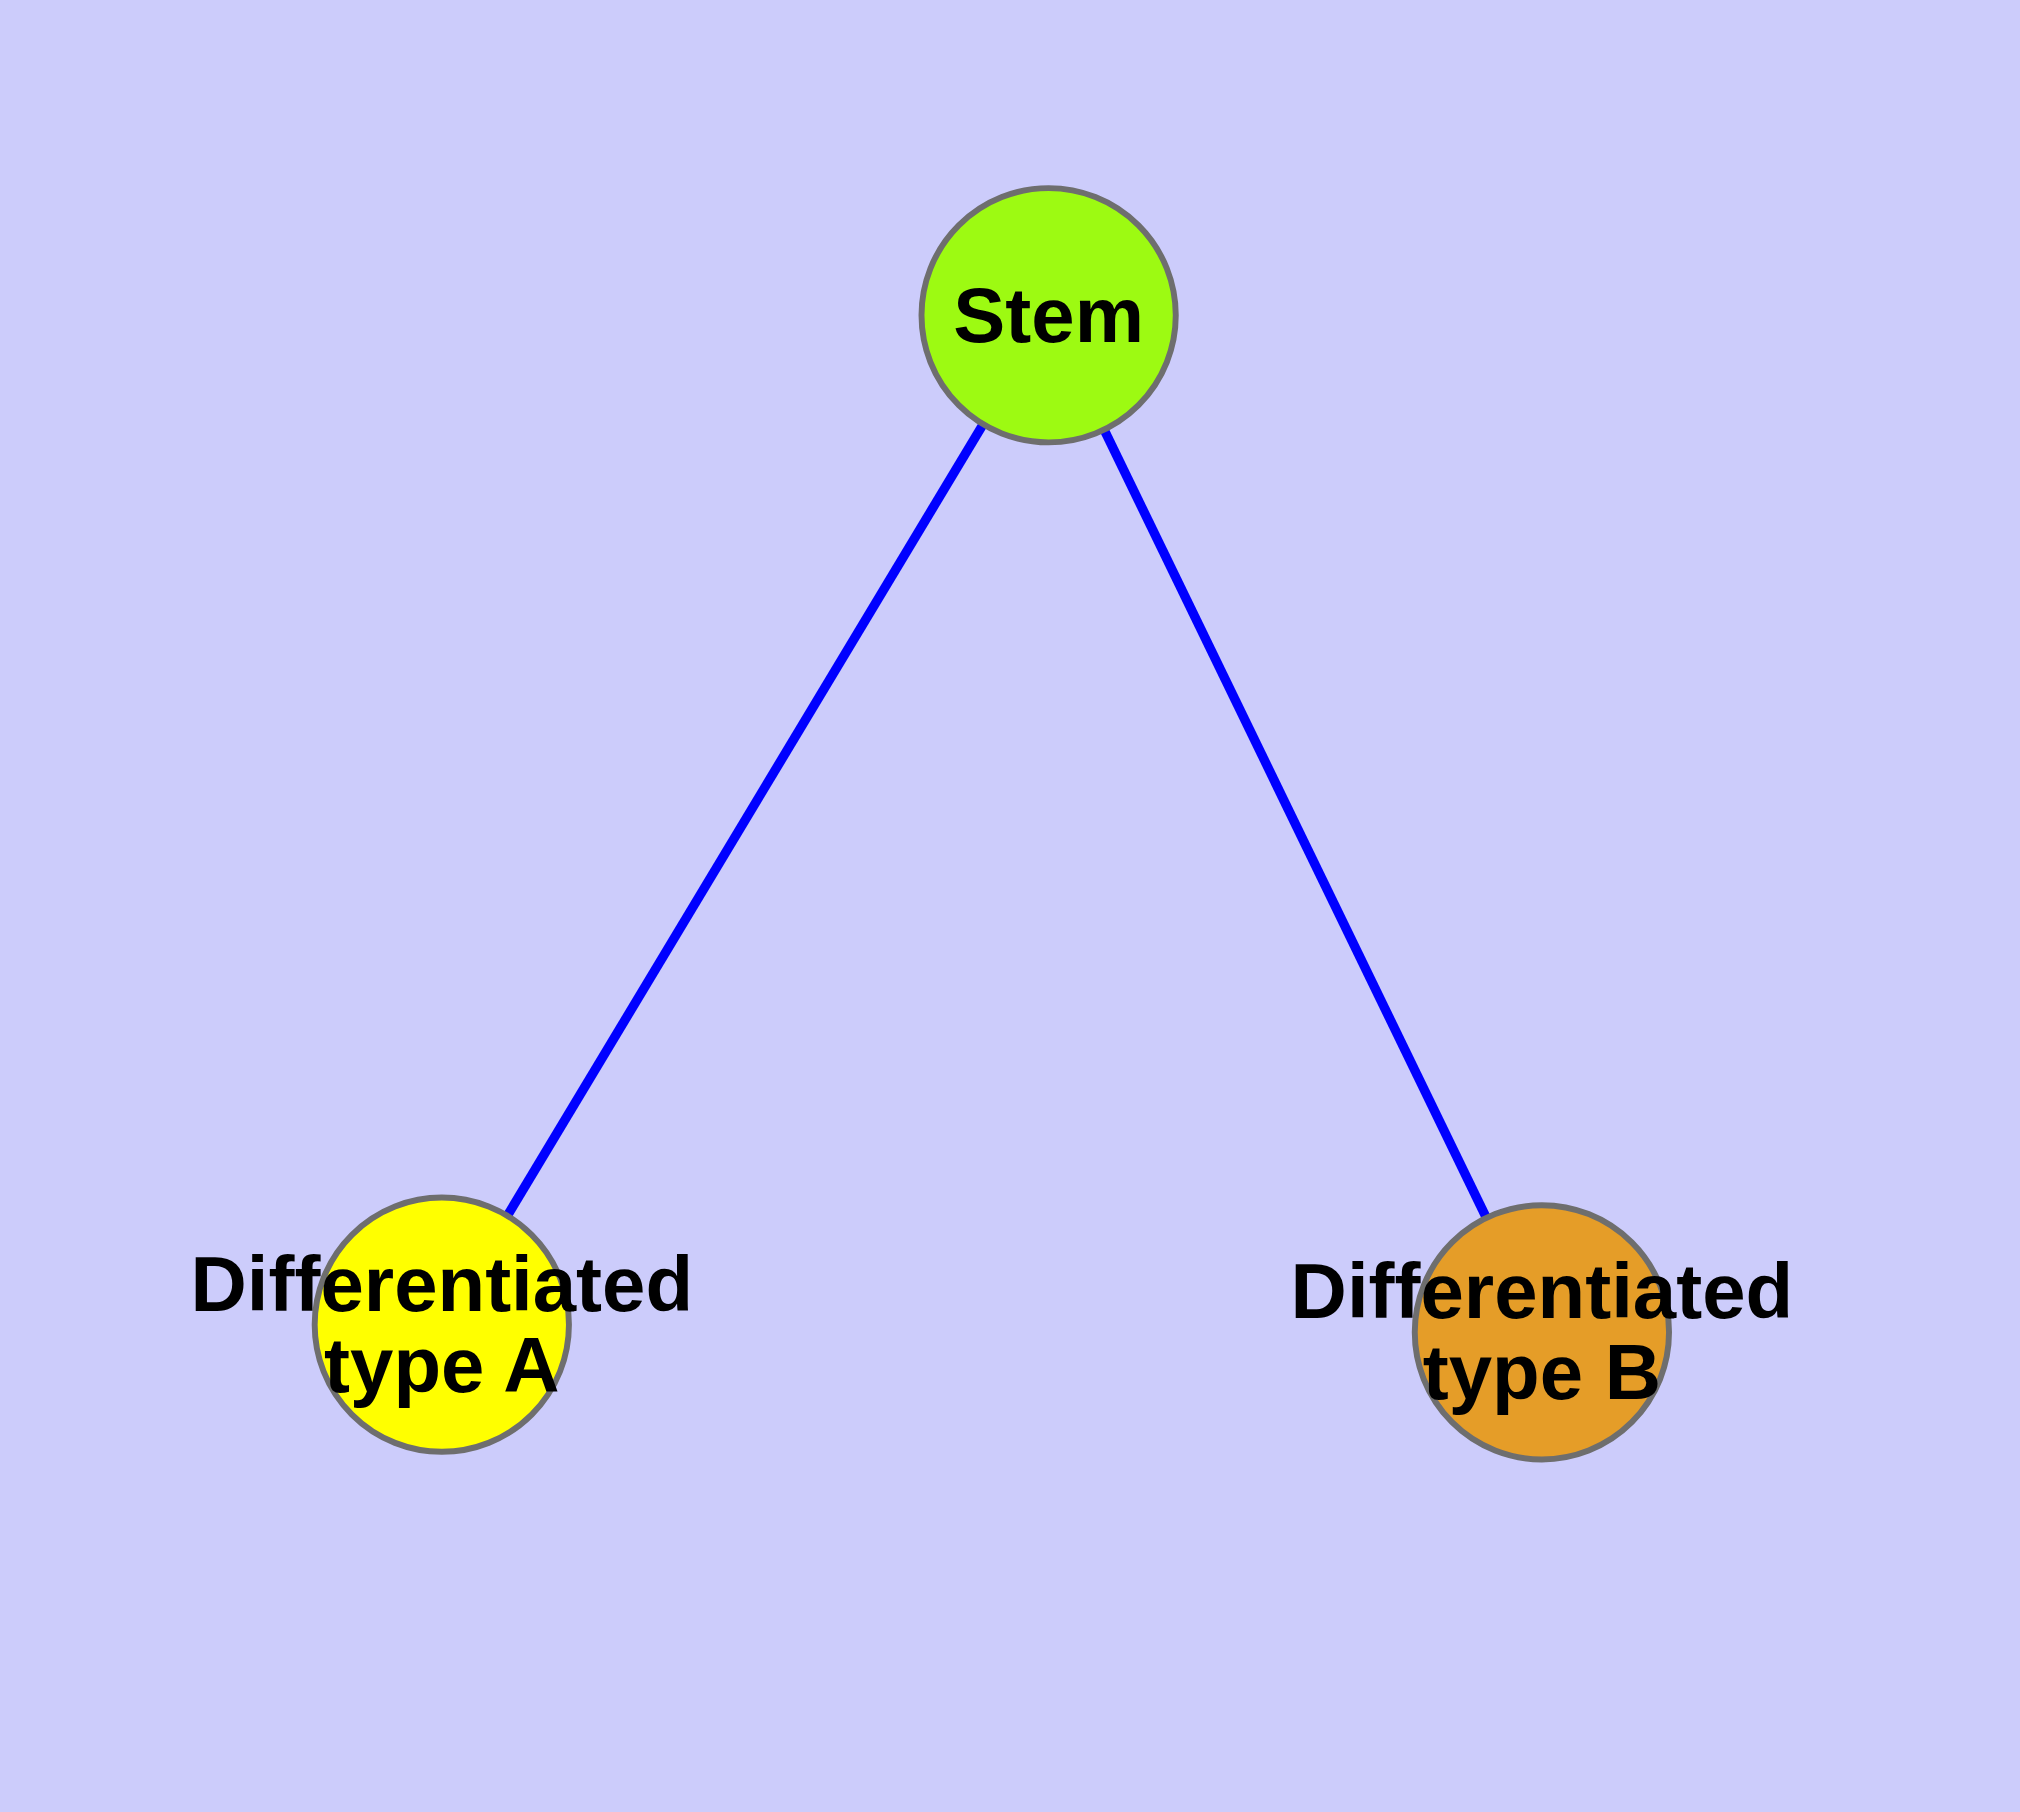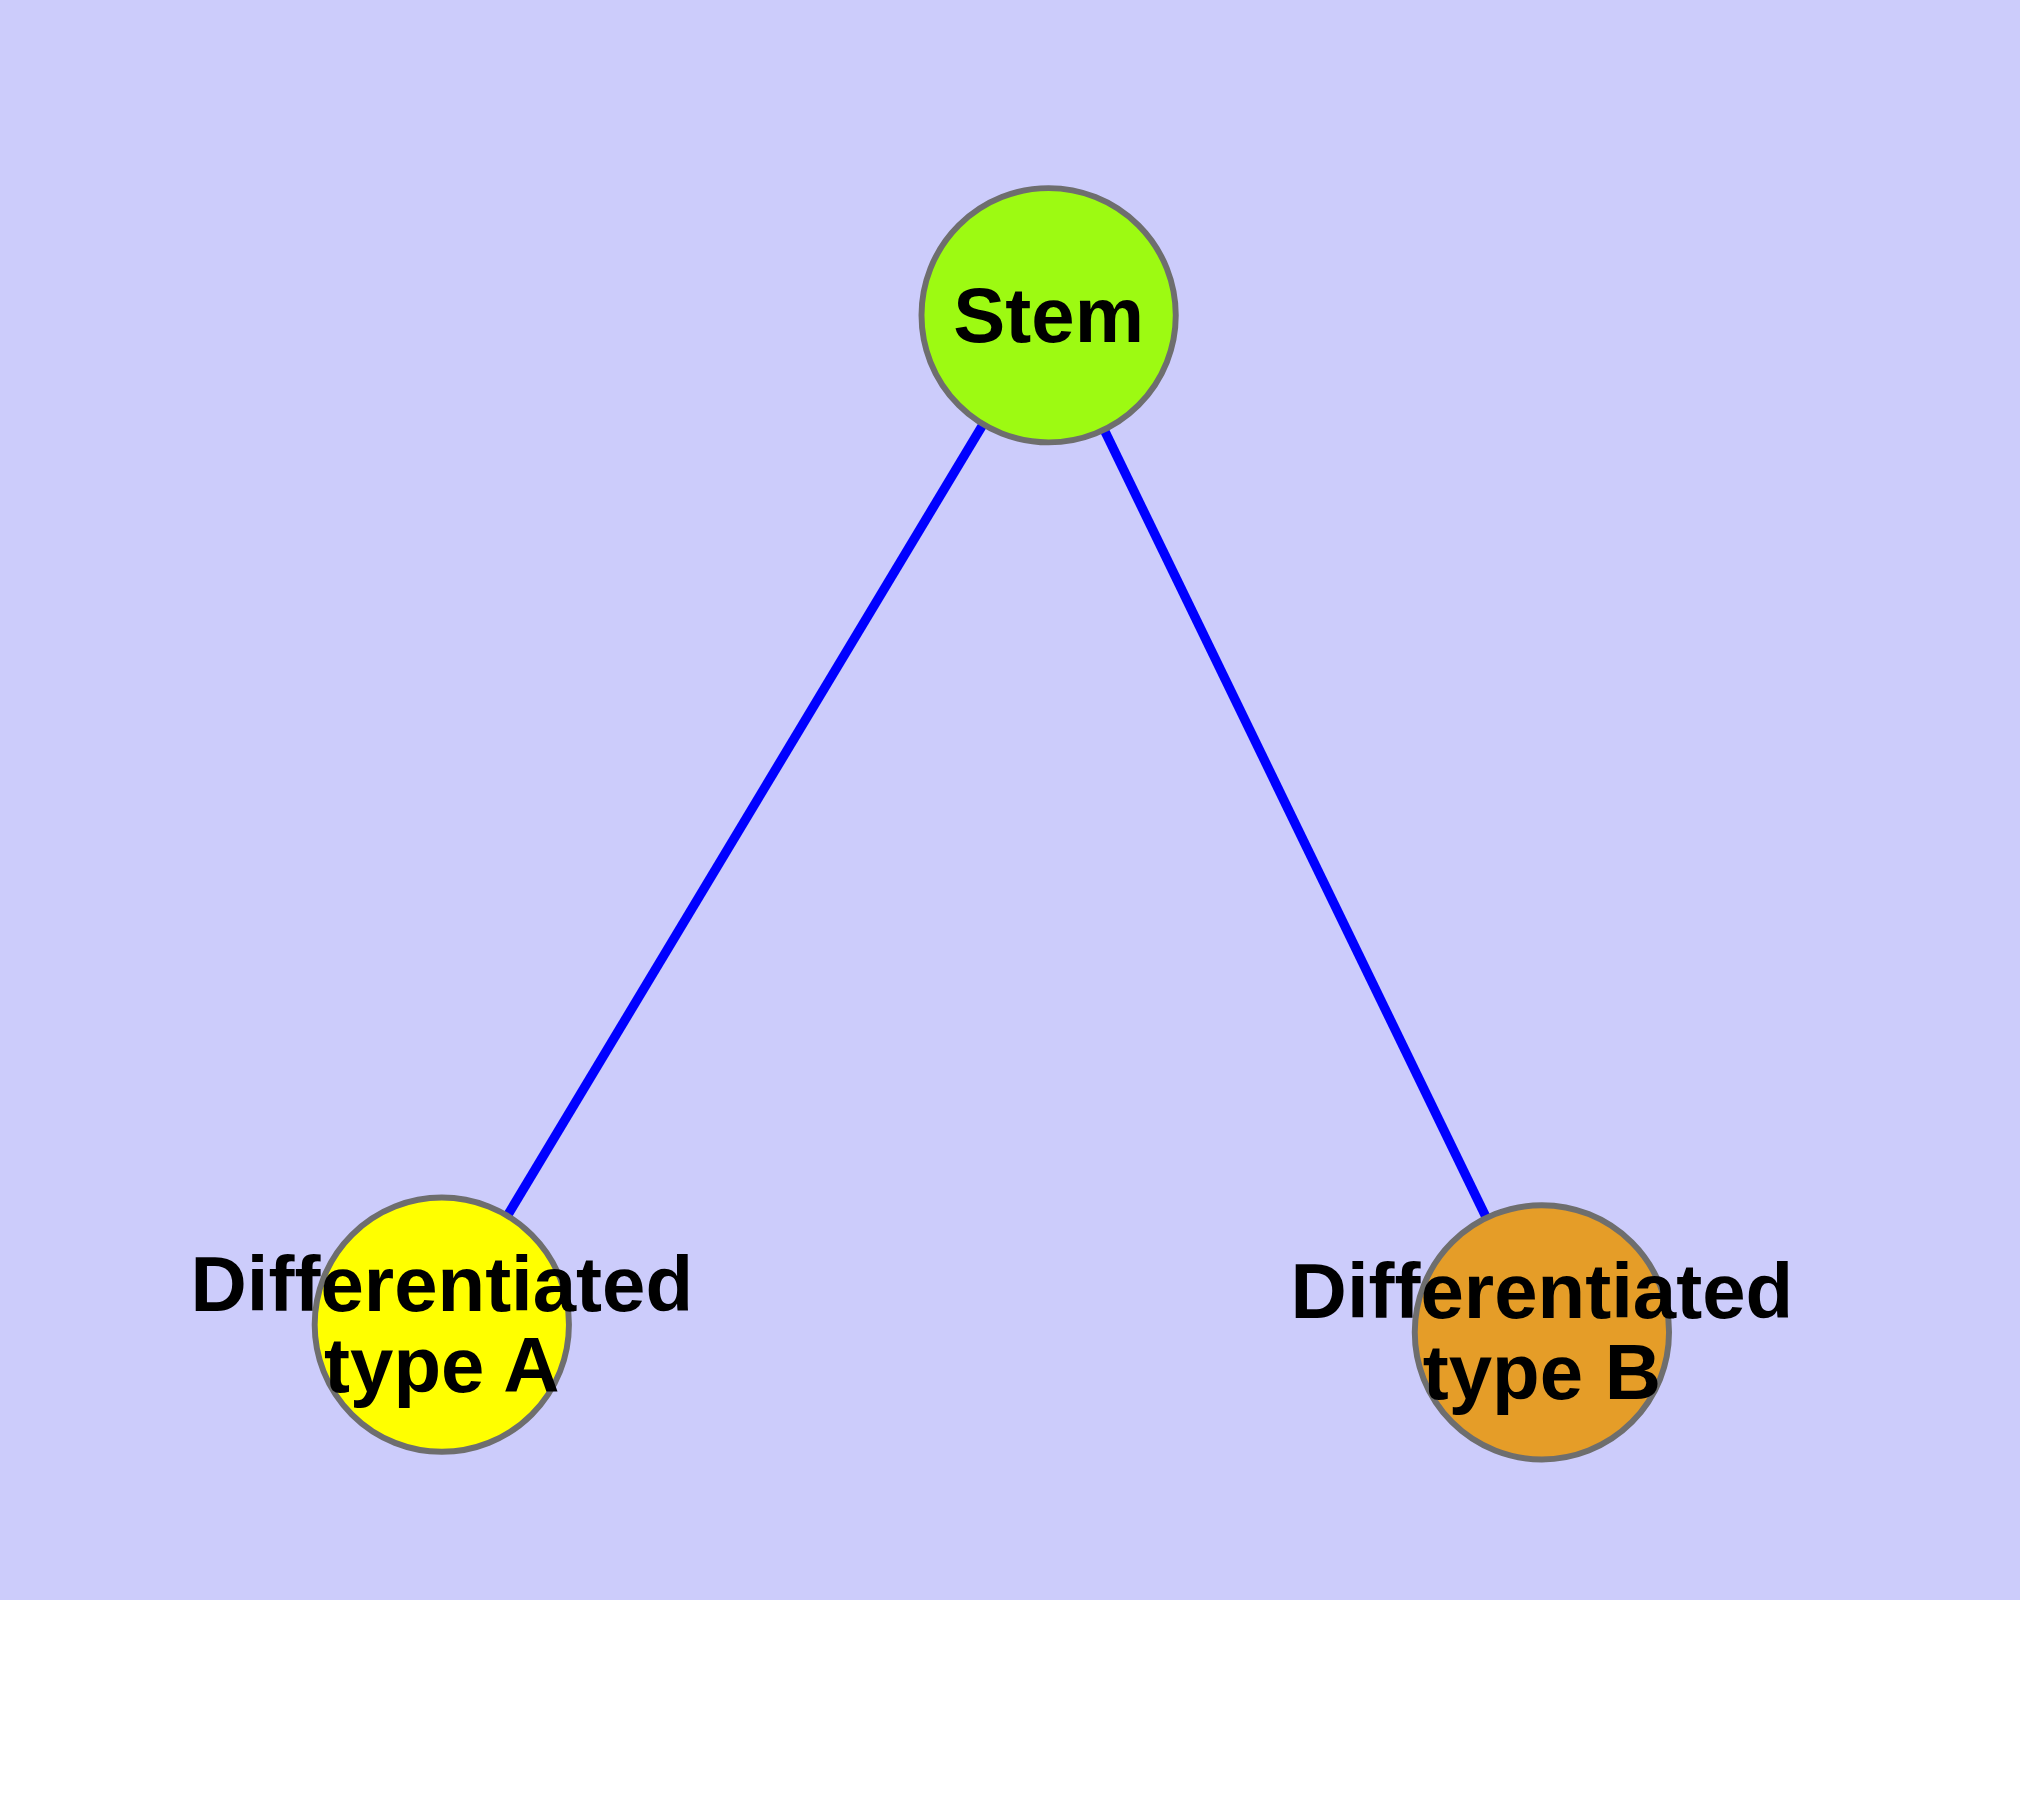--- a/index.html
+++ b/index.html
@@ -7,21 +7,21 @@
     margin: 0;
     padding: 0;
     background: #ffffff;
   }
   body {
     font-family: "Liberation Sans", sans-serif;
   }
   #canvas {
     position: relative;
     width: 2021px;
-    height: 1600px;
+    height: 1812px;
     overflow: hidden;
     background: #ccccfb;
   }
   #graph-svg {
     position: absolute;
     left: 0;
     top: 0;
     width: 2021px;
     height: 1812px;
     display: block;

